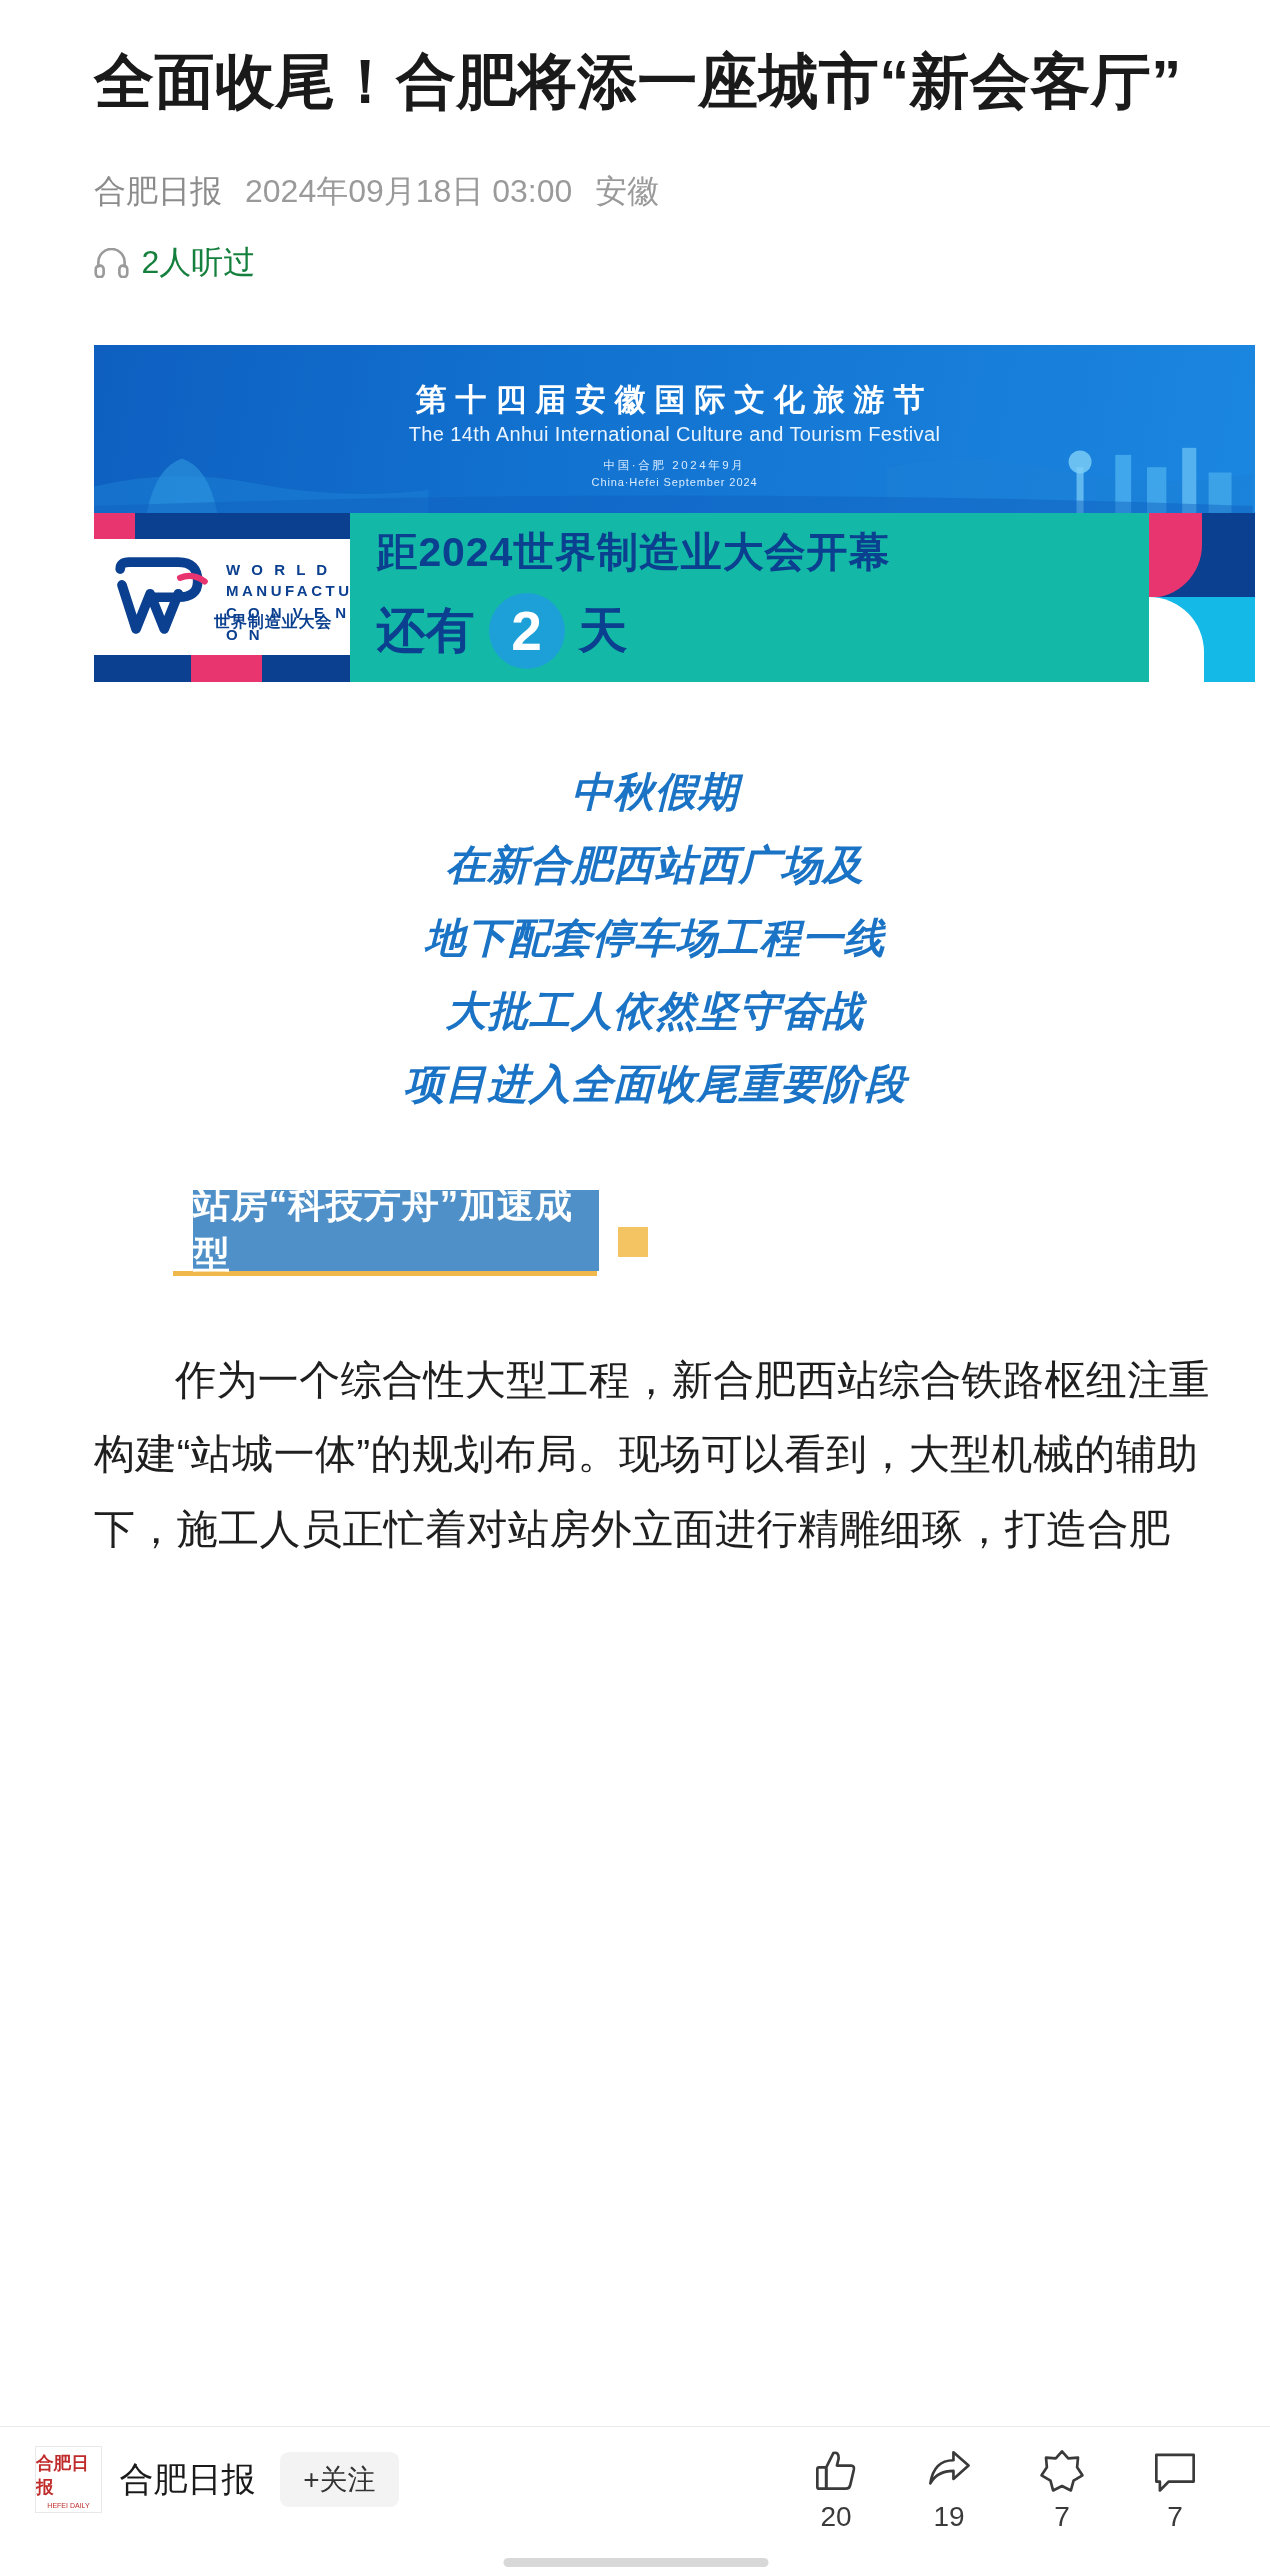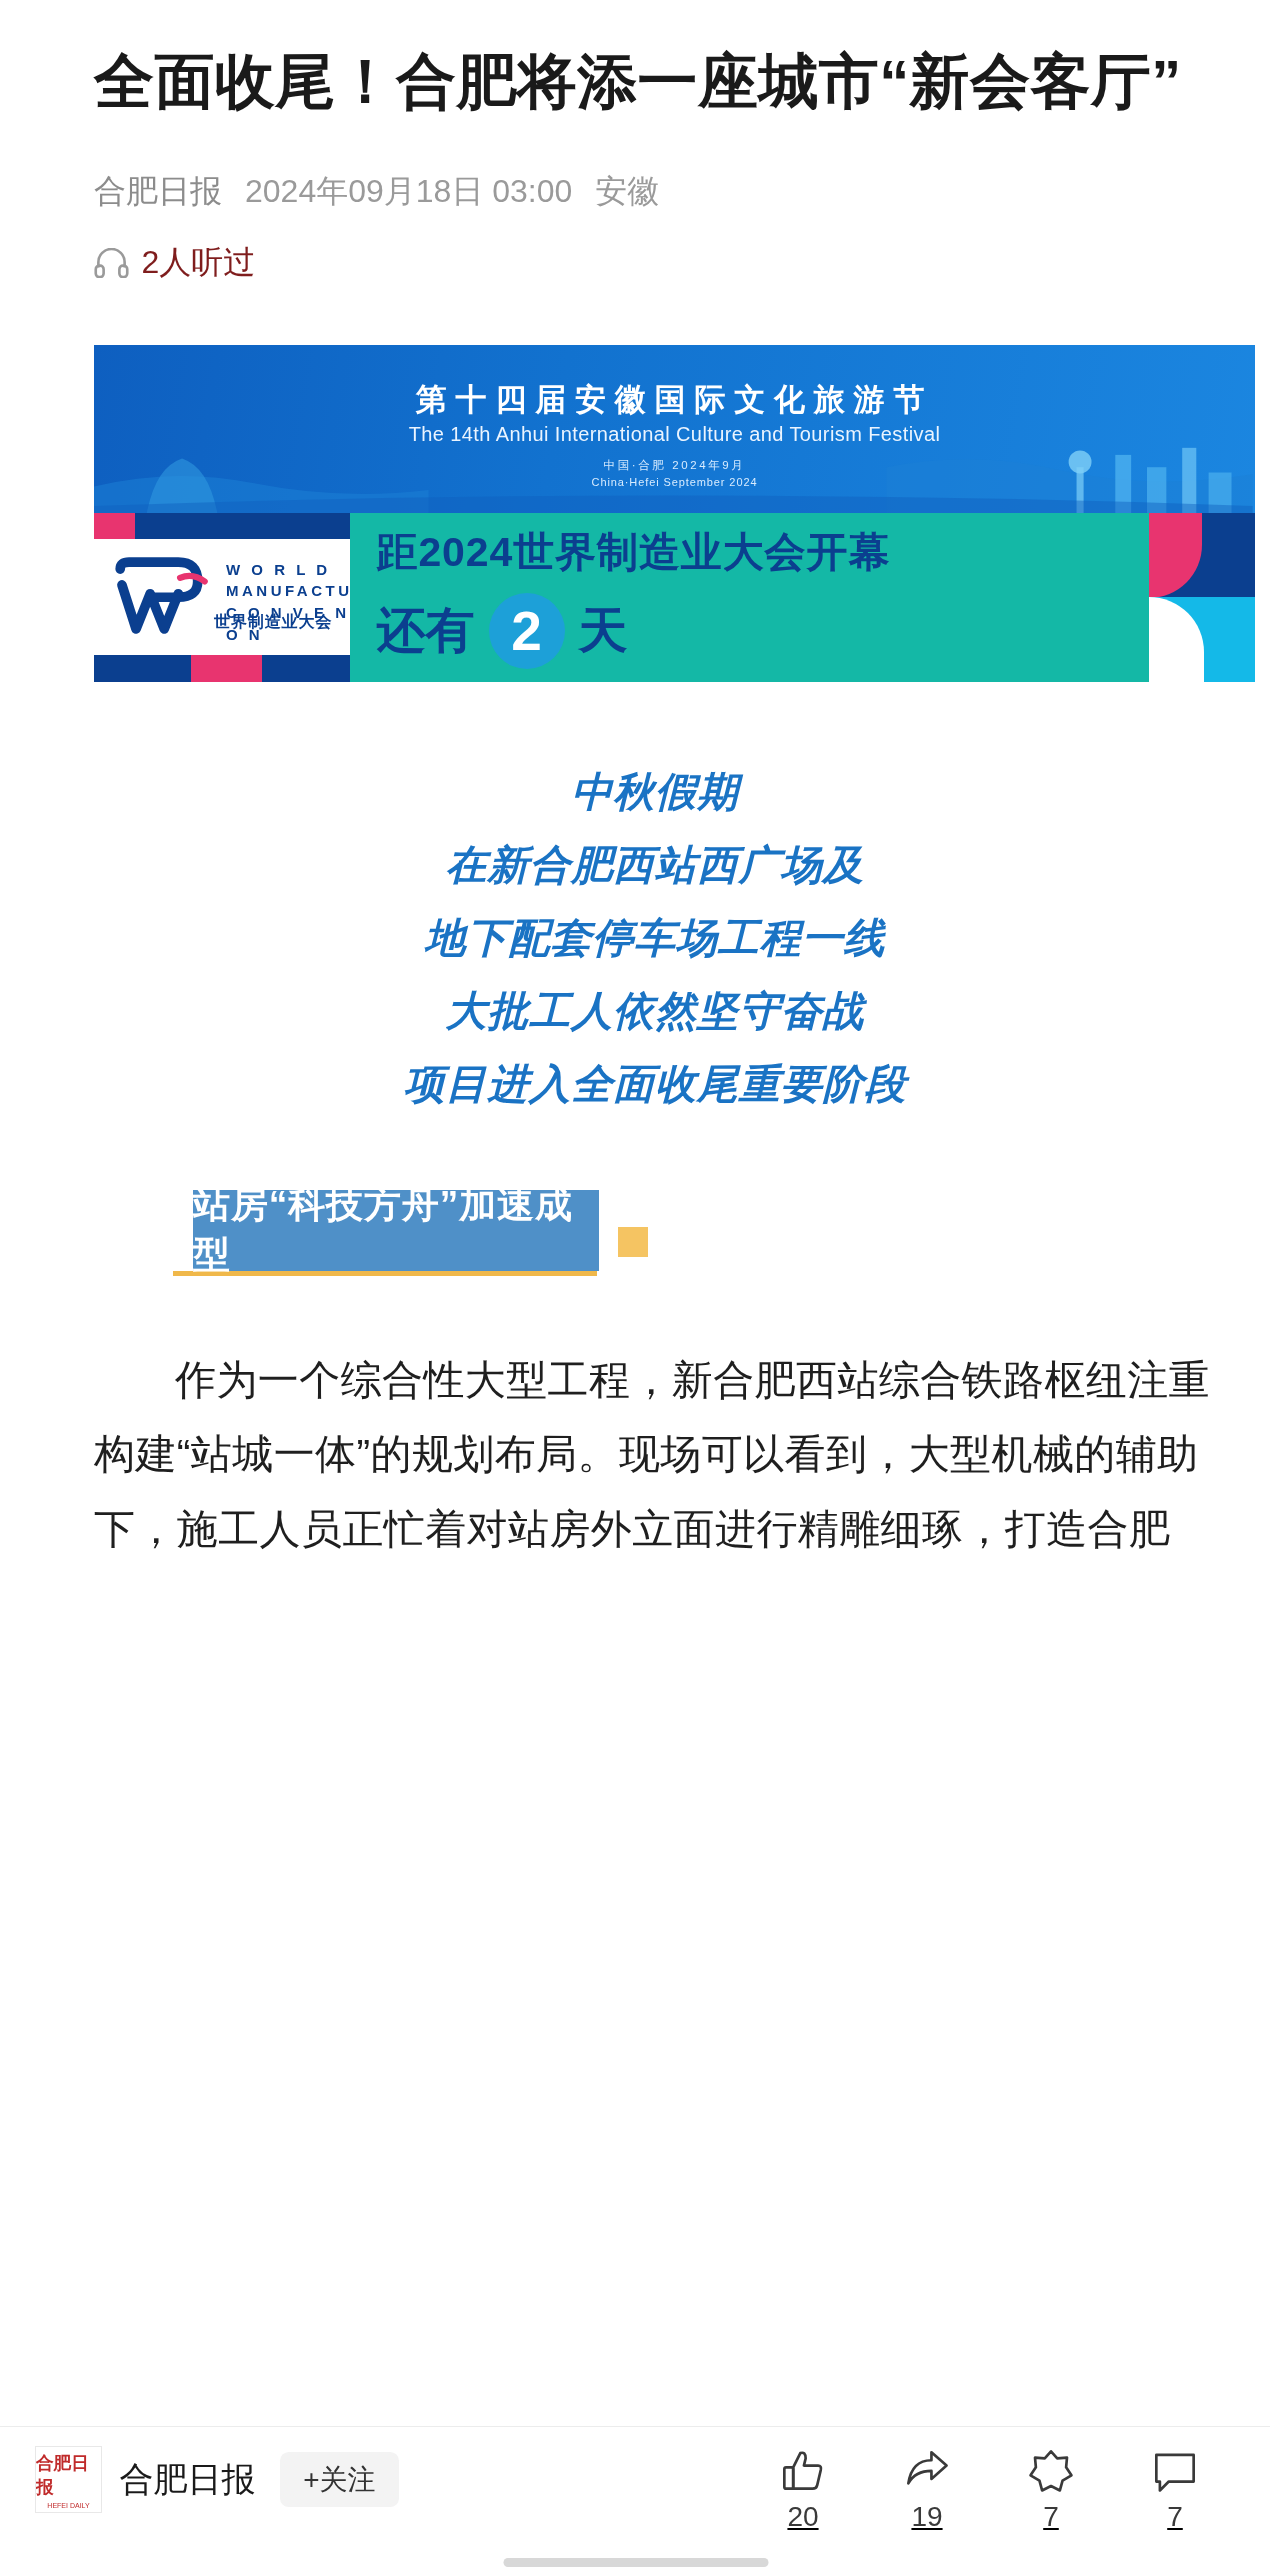--- a/index.html
+++ b/index.html
@@ -37,21 +37,21 @@
     gap: 23px;
     white-space: nowrap;
   }
   .meta .source { color: #8c8c8c; }
   .listened {
     margin-top: 26.5px;
     display: flex;
     align-items: center;
     gap: 12.4px;
     font-size: 32px;
-    color: #7f1d1d;
+    color: #15803d;
   }
   .headphone-icon svg { display: block; }
 
   
   .banner-wrap { margin-top: 60px; }
   .festival {
     position: relative;
     width: 1161px;
     height: 168px;
     background: linear-gradient(100deg, #0e5fc0 0%, #1272cf 40%, #1b86e0 100%);
@@ -244,23 +244,22 @@
     border-radius: 8.8px;
     background: #f3f3f3;
     color: #333333;
     font-size: 28px;
     display: flex; align-items: center; justify-content: center;
   }
   .bb-right {
     margin-left: auto;
     display: flex;
     align-items: flex-start;
-    gap: 48px;
+    gap: 37px;
     padding-right: 23px;
-    text-decoration: underline;
   }
   .act {
     display: flex; flex-direction: column; align-items: center; gap: 7px;
     width: 76px;
   }
   .act .cnt { font-size: 28px; color: #3a3a3a; }
   .act svg { display: block; }
   .home-indicator {
     position: absolute;
     left: 50%; transform: translateX(-50%);

